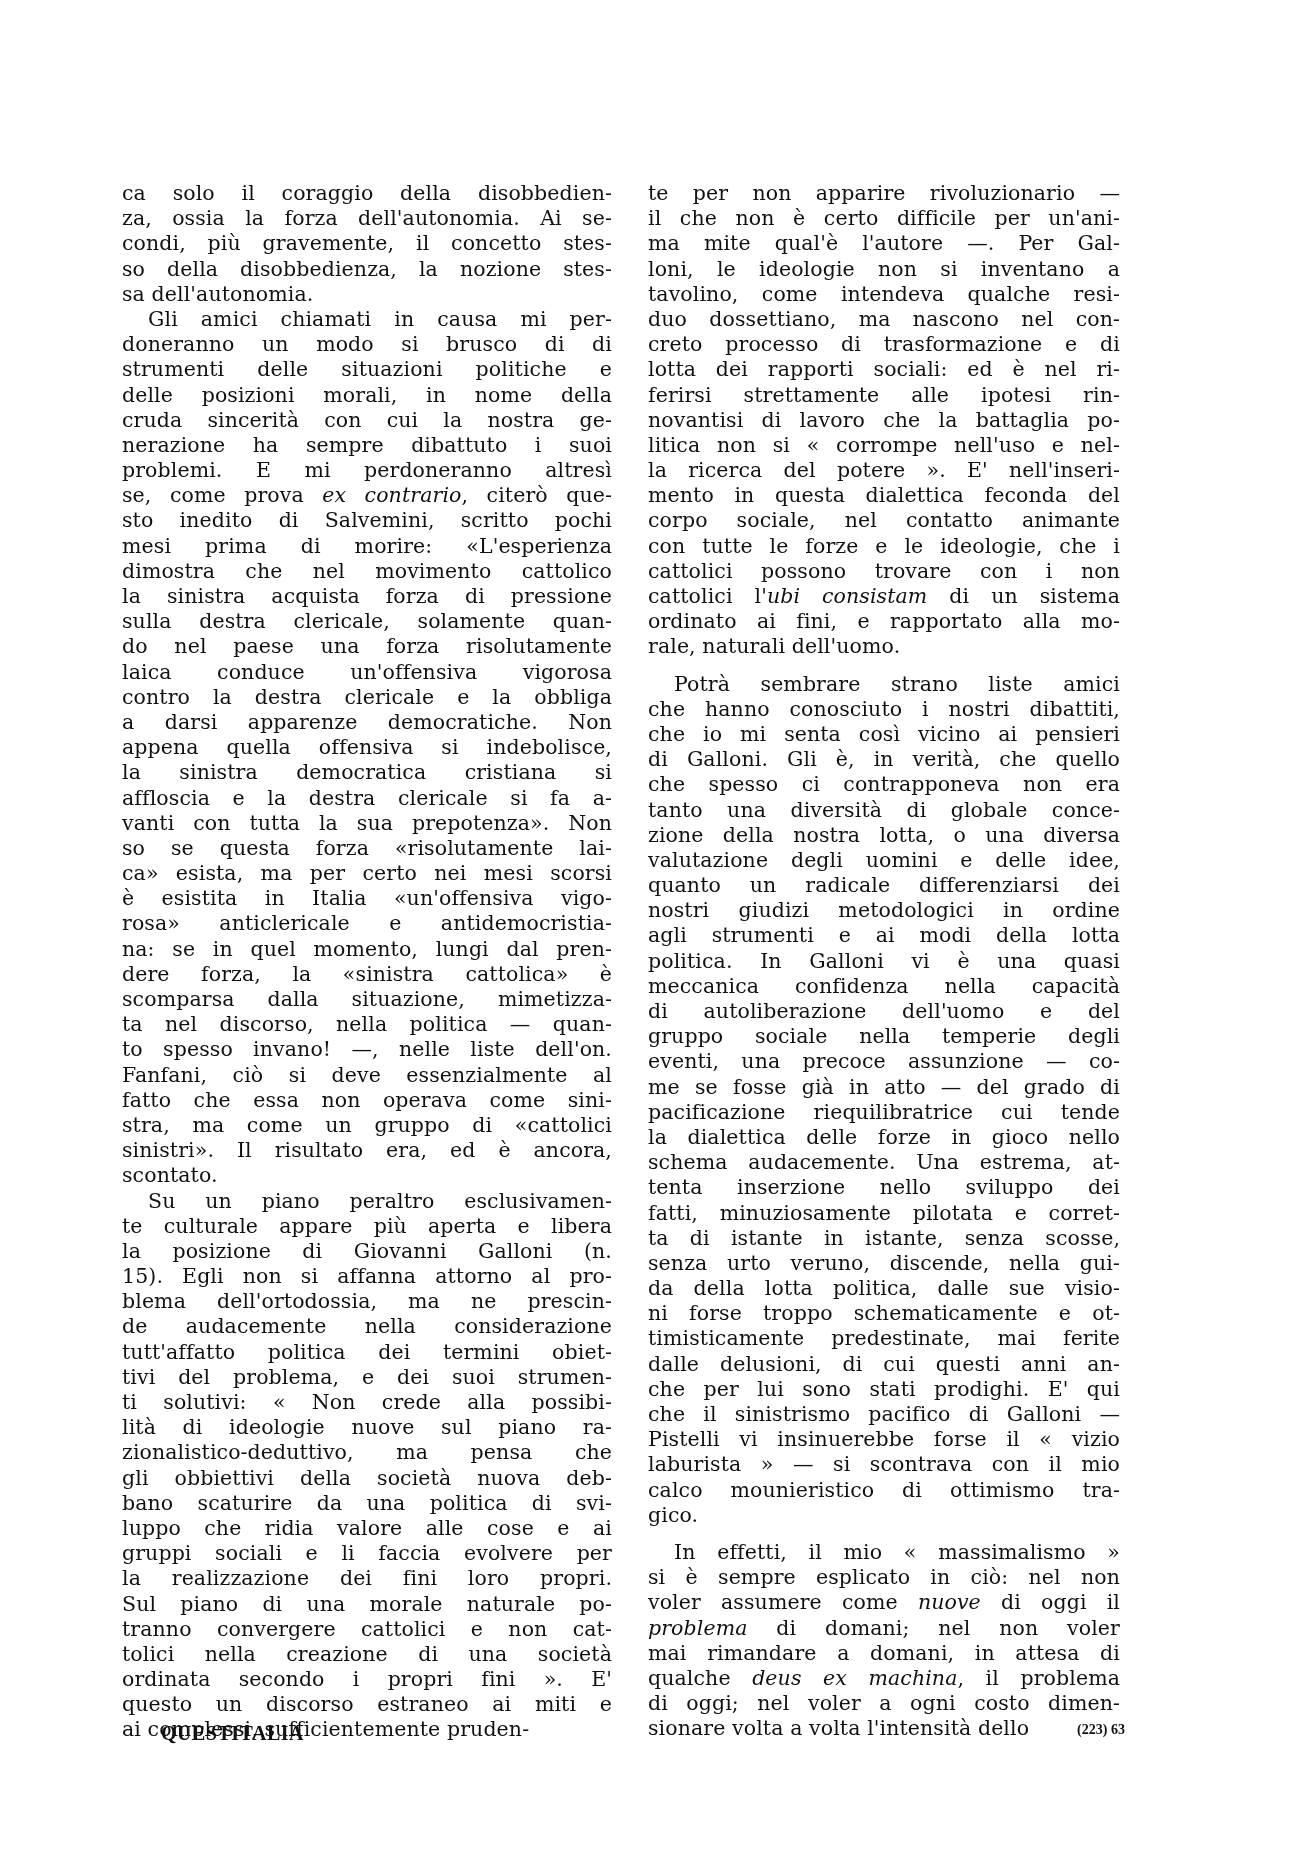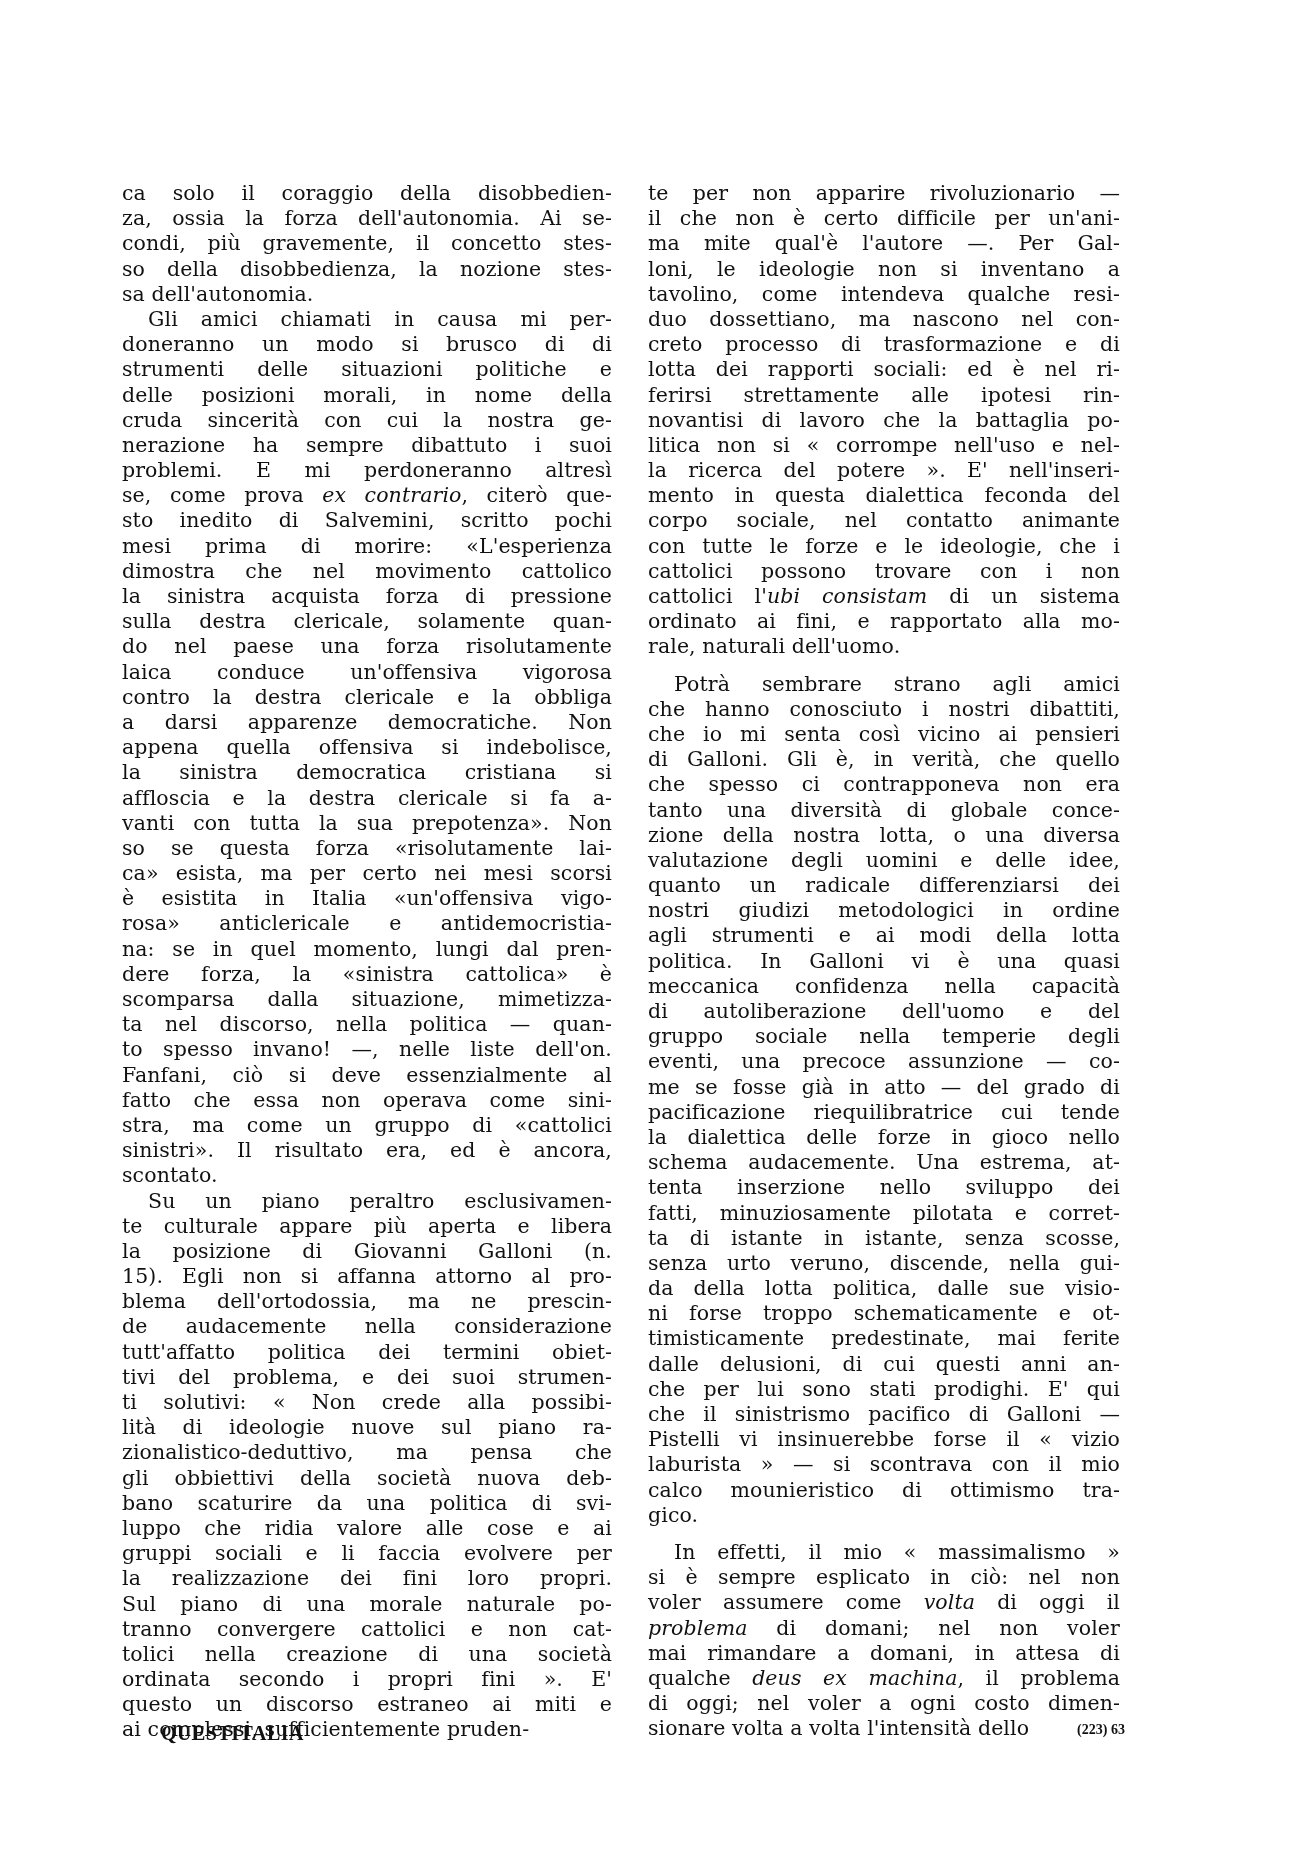--- a/index.html
+++ b/index.html
@@ -130,21 +130,21 @@
         <span class="line">mento in questa dialettica feconda del</span>
         <span class="line">corpo sociale, nel contatto animante</span>
         <span class="line">con tutte le forze e le ideologie, che i</span>
         <span class="line">cattolici possono trovare con i non</span>
         <span class="line">cattolici l'<em>ubi consistam</em> di un sistema</span>
         <span class="line">ordinato ai fini, e rapportato alla mo-</span>
         <span class="line last">rale, naturali dell'uomo.</span>
       </div>
       <div class="para-gap"></div>
       <div>
-        <span class="line indent">Potrà sembrare strano agli amici</span>
+        <span class="line indent">Potrà sembrare strano liste amici</span>
         <span class="line">che hanno conosciuto i nostri dibattiti,</span>
         <span class="line">che io mi senta così vicino ai pensieri</span>
         <span class="line">di Galloni. Gli è, in verità, che quello</span>
         <span class="line">che spesso ci contrapponeva non era</span>
         <span class="line">tanto una diversità di globale conce-</span>
         <span class="line">zione della nostra lotta, o una diversa</span>
         <span class="line">valutazione degli uomini e delle idee,</span>
         <span class="line">quanto un radicale differenziarsi dei</span>
         <span class="line">nostri giudizi metodologici in ordine</span>
         <span class="line">agli strumenti e ai modi della lotta</span>
@@ -169,21 +169,21 @@
         <span class="line">che il sinistrismo pacifico di Galloni —</span>
         <span class="line">Pistelli vi insinuerebbe forse il « vizio</span>
         <span class="line">laburista » — si scontrava con il mio</span>
         <span class="line">calco mounieristico di ottimismo tra-</span>
         <span class="line last">gico.</span>
       </div>
       <div class="para-gap"></div>
       <div>
         <span class="line indent">In effetti, il mio « massimalismo »</span>
         <span class="line">si è sempre esplicato in ciò: nel non</span>
-        <span class="line">voler assumere come <em>volta</em> di oggi il</span>
+        <span class="line">voler assumere come <em>nuove</em> di oggi il</span>
         <span class="line"><em>problema</em> di domani; nel non voler</span>
         <span class="line">mai rimandare a domani, in attesa di</span>
         <span class="line">qualche <em>deus ex machina</em>, il problema</span>
         <span class="line">di oggi; nel voler a ogni costo dimen-</span>
         <span class="line last">sionare volta a volta l'intensità dello</span>
       </div>
     </div>
 
   <div class="footer footer-left">QUESTITALIA</div>
   <div class="footer footer-right">(223)  63</div>

